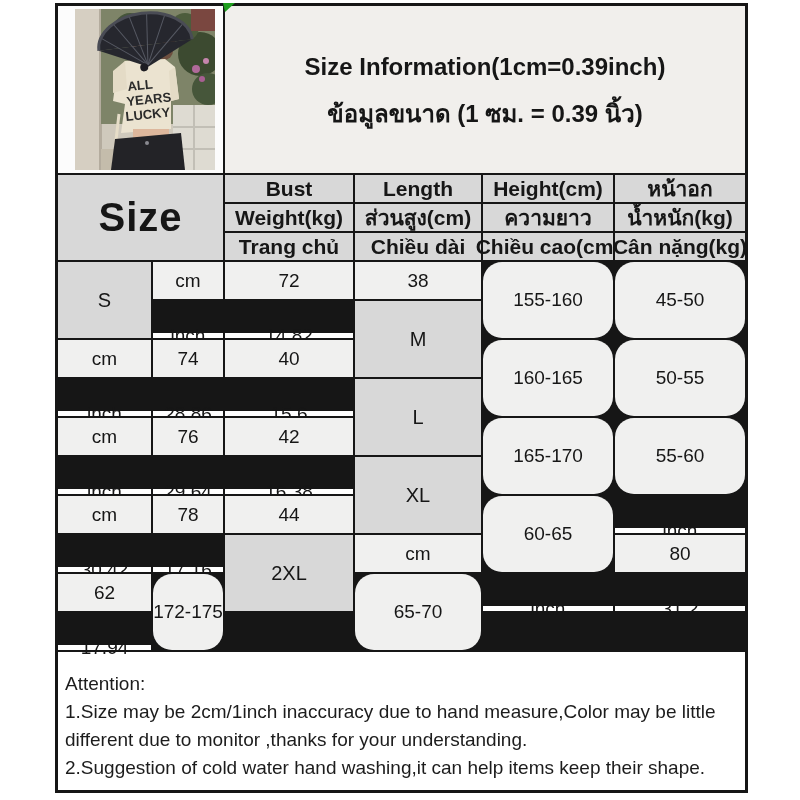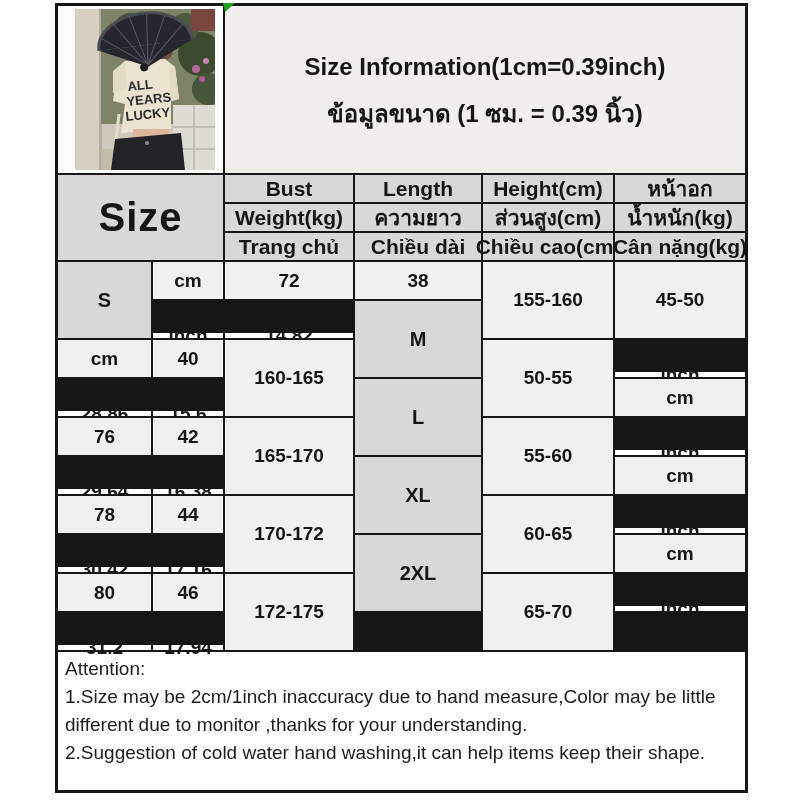--- a/index.html
+++ b/index.html
@@ -18,27 +18,27 @@
   .title-line{font-weight:bold;font-size:24px;line-height:31px;text-align:center;}
   
   .header-grid{display:grid;grid-template-columns:165px 128px 126px 130px 130px;
     grid-template-rows:27px 27px 27px;gap:2px;background:#161616;}
   .hc{background:#d8d8d8;display:flex;align-items:center;justify-content:center;
     font-weight:bold;font-size:21px;white-space:nowrap;overflow:visible;}
   .size-cell{grid-row:1/span 3;font-size:40px;letter-spacing:1px;}
   
   .data-grid{display:grid;grid-template-columns:93px 70px 128px 126px 130px 130px;
     grid-template-rows:repeat(10,37px);gap:2px;background:#161616;}
-  .c{display:flex;align-items:center;justify-content:center;font-weight:bold;
+  .c{display:flex;align-items:center;justify-content:center;font-weight:normal;
     font-size:19px;background:#f0f0ef;}
   .c.white{background:#ffffff;margin-top:32px;}
   .c.sz{grid-row:span 2;background:#d8d8d8;font-size:20px;}
-  .c.rng{grid-row:span 2;}
+  .c.rng{grid-row:span 2;border-radius:19px;}
   
-  .attention{background:#ffffff;height:138px;padding:3px 7px;box-sizing:border-box;
+  .attention{background:#ffffff;height:138px;padding:18px 7px;box-sizing:border-box;
     font-size:19px;line-height:28px;font-weight:400;color:#1c1c1c;}
   .attention p{margin:0;}
 </style>
 </head>
 <body>
 
 <div class="sheet">
   <svg class="marker" width="13" height="10">
     <polygon points="0,0 12,0 2,9" fill="#1f9e1f"></polygon>
   </svg>
@@ -108,22 +108,22 @@
 
   <div class="h-div"></div>
 
   <div class="header-grid">
     <div class="hc size-cell">Size</div>
     <div class="hc">Bust</div>
     <div class="hc">Length</div>
     <div class="hc">Height(cm)</div>
     <div class="hc">หน้าอก</div>
     <div class="hc">Weight(kg)</div>
+    <div class="hc">ส่วนสูง(cm)</div>
     <div class="hc">ความยาว</div>
-    <div class="hc">ส่วนสูง(cm)</div>
     <div class="hc">น้ำหนัก(kg)</div>
     <div class="hc">Trang chủ</div>
     <div class="hc">Chiều dài</div>
     <div class="hc">Chiều cao(cm)</div>
     <div class="hc">Cân nặng(kg)</div>
   </div>
 
   <div class="h-div"></div>
 
   <div class="data-grid">
@@ -132,20 +132,21 @@
     <div class="c">cm</div>
     <div class="c">72</div>
     <div class="c">38</div>
     <div class="c rng">155-160</div>
     <div class="c rng">45-50</div>
     <div class="c white">inch</div>
     <div class="c white">14.82</div>
 
     <div class="c sz">M</div>
     <div class="c">cm</div>
+    <div class="c">74</div>
     <div class="c">40</div>
     <div class="c rng">160-165</div>
     <div class="c rng">50-55</div>
     <div class="c white">inch</div>
     <div class="c white">28.86</div>
     <div class="c white">15.6</div>
 
     <div class="c sz">L</div>
     <div class="c">cm</div>
     <div class="c">76</div>
@@ -153,30 +154,29 @@
     <div class="c rng">165-170</div>
     <div class="c rng">55-60</div>
     <div class="c white">inch</div>
     <div class="c white">29.64</div>
     <div class="c white">16.38</div>
 
     <div class="c sz">XL</div>
     <div class="c">cm</div>
     <div class="c">78</div>
     <div class="c">44</div>
-    <div class="c rng">170-172</div>
     <div class="c rng">60-65</div>
     <div class="c white">inch</div>
     <div class="c white">30.42</div>
     <div class="c white">17.16</div>
 
     <div class="c sz">2XL</div>
     <div class="c">cm</div>
     <div class="c">80</div>
-    <div class="c">46</div>
+    <div class="c">62</div>
     <div class="c rng">172-175</div>
     <div class="c rng">65-70</div>
     <div class="c white">inch</div>
     <div class="c white">31.2</div>
     <div class="c white">17.94</div>
   </div>
 
   <div class="h-div"></div>
 
   <div class="attention">

